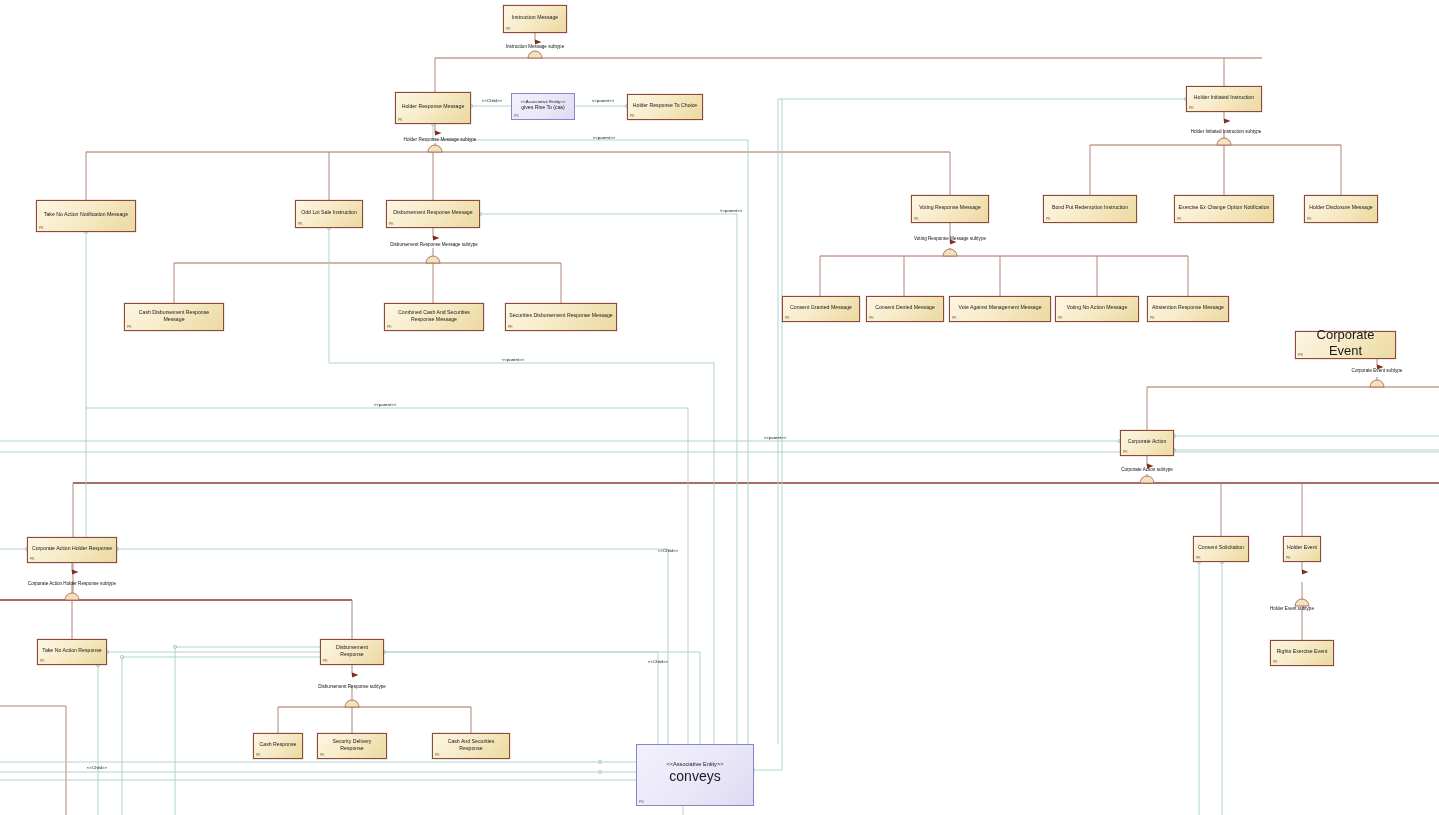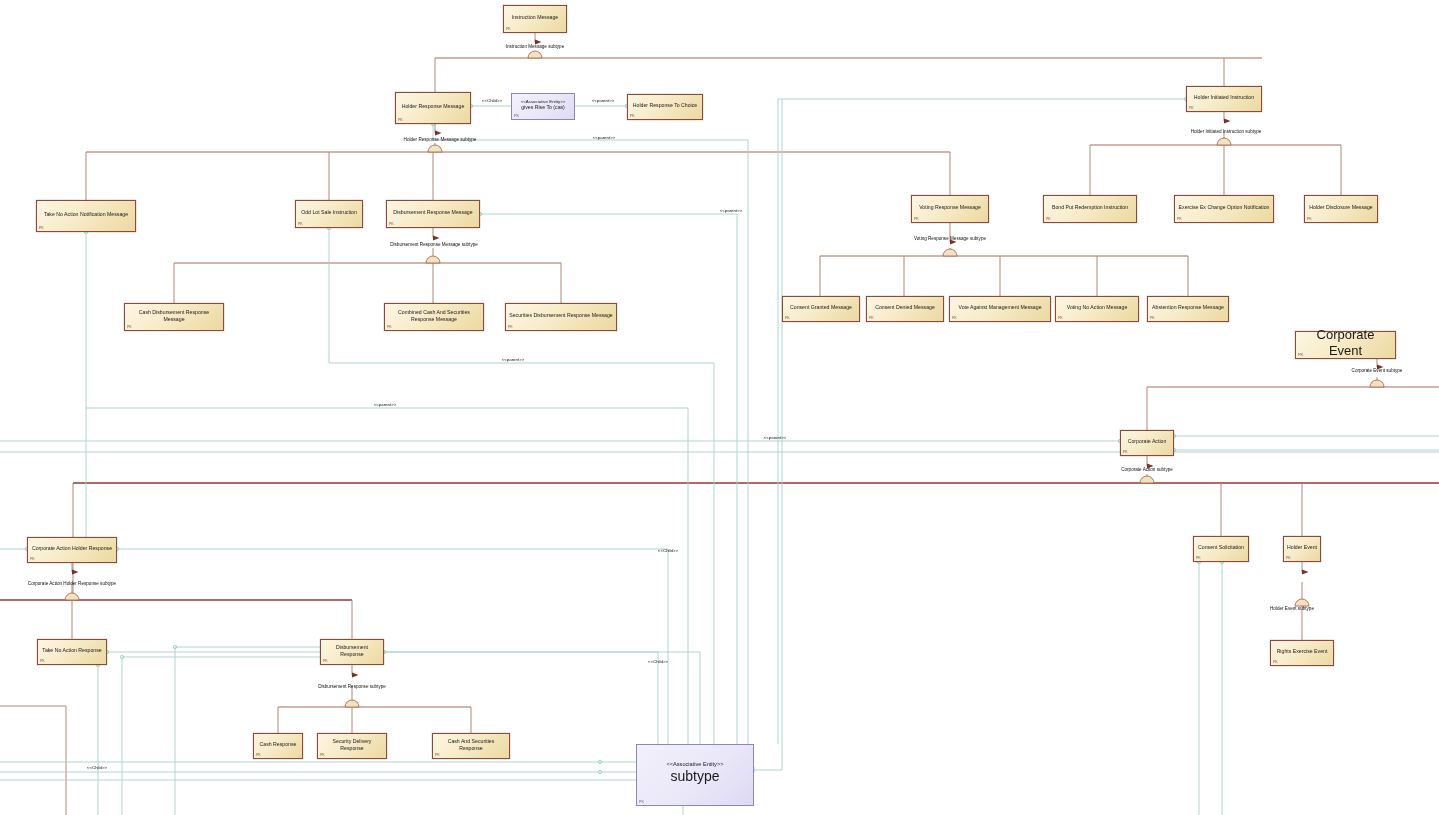--- a/index.html
+++ b/index.html
@@ -386,21 +386,21 @@
       </div>
     </div>
   <div id="assoc-root">
       <div class="assoc" style="left: 511px; top: 93px; width: 64px; height: 27px;">
         <span class="stereo">&lt;&lt;Associative Entity&gt;&gt;</span>
         <span class="aname">gives Rise To (cas)</span>
         <span class="pk-mark">PK</span>
       </div>
       <div class="assoc bigassoc" style="left: 636px; top: 744px; width: 118px; height: 62px;">
         <span class="stereo">&lt;&lt;Associative Entity&gt;&gt;</span>
-        <span class="aname">subtype</span>
+        <span class="aname">conveys</span>
         <span class="pk-mark">PK</span>
       </div>
     </div>
   <div id="labels-root">
       <div class="dlabel center" style="left: 535px; top: 45px;">Instruction Message subtype</div>
       <div class="dlabel center" style="left: 440px; top: 138px;">Holder Response Message subtype</div>
       <div class="dlabel center" style="left: 1226px; top: 130px;">Holder Initiated Instruction subtype</div>
       <div class="dlabel center" style="left: 434px; top: 243px;">Disbursement Response Message subtype</div>
       <div class="dlabel center" style="left: 950px; top: 237px;">Voting Response Message subtype</div>
       <div class="dlabel center" style="left: 1377px; top: 369px;">Corporate Event subtype</div>

